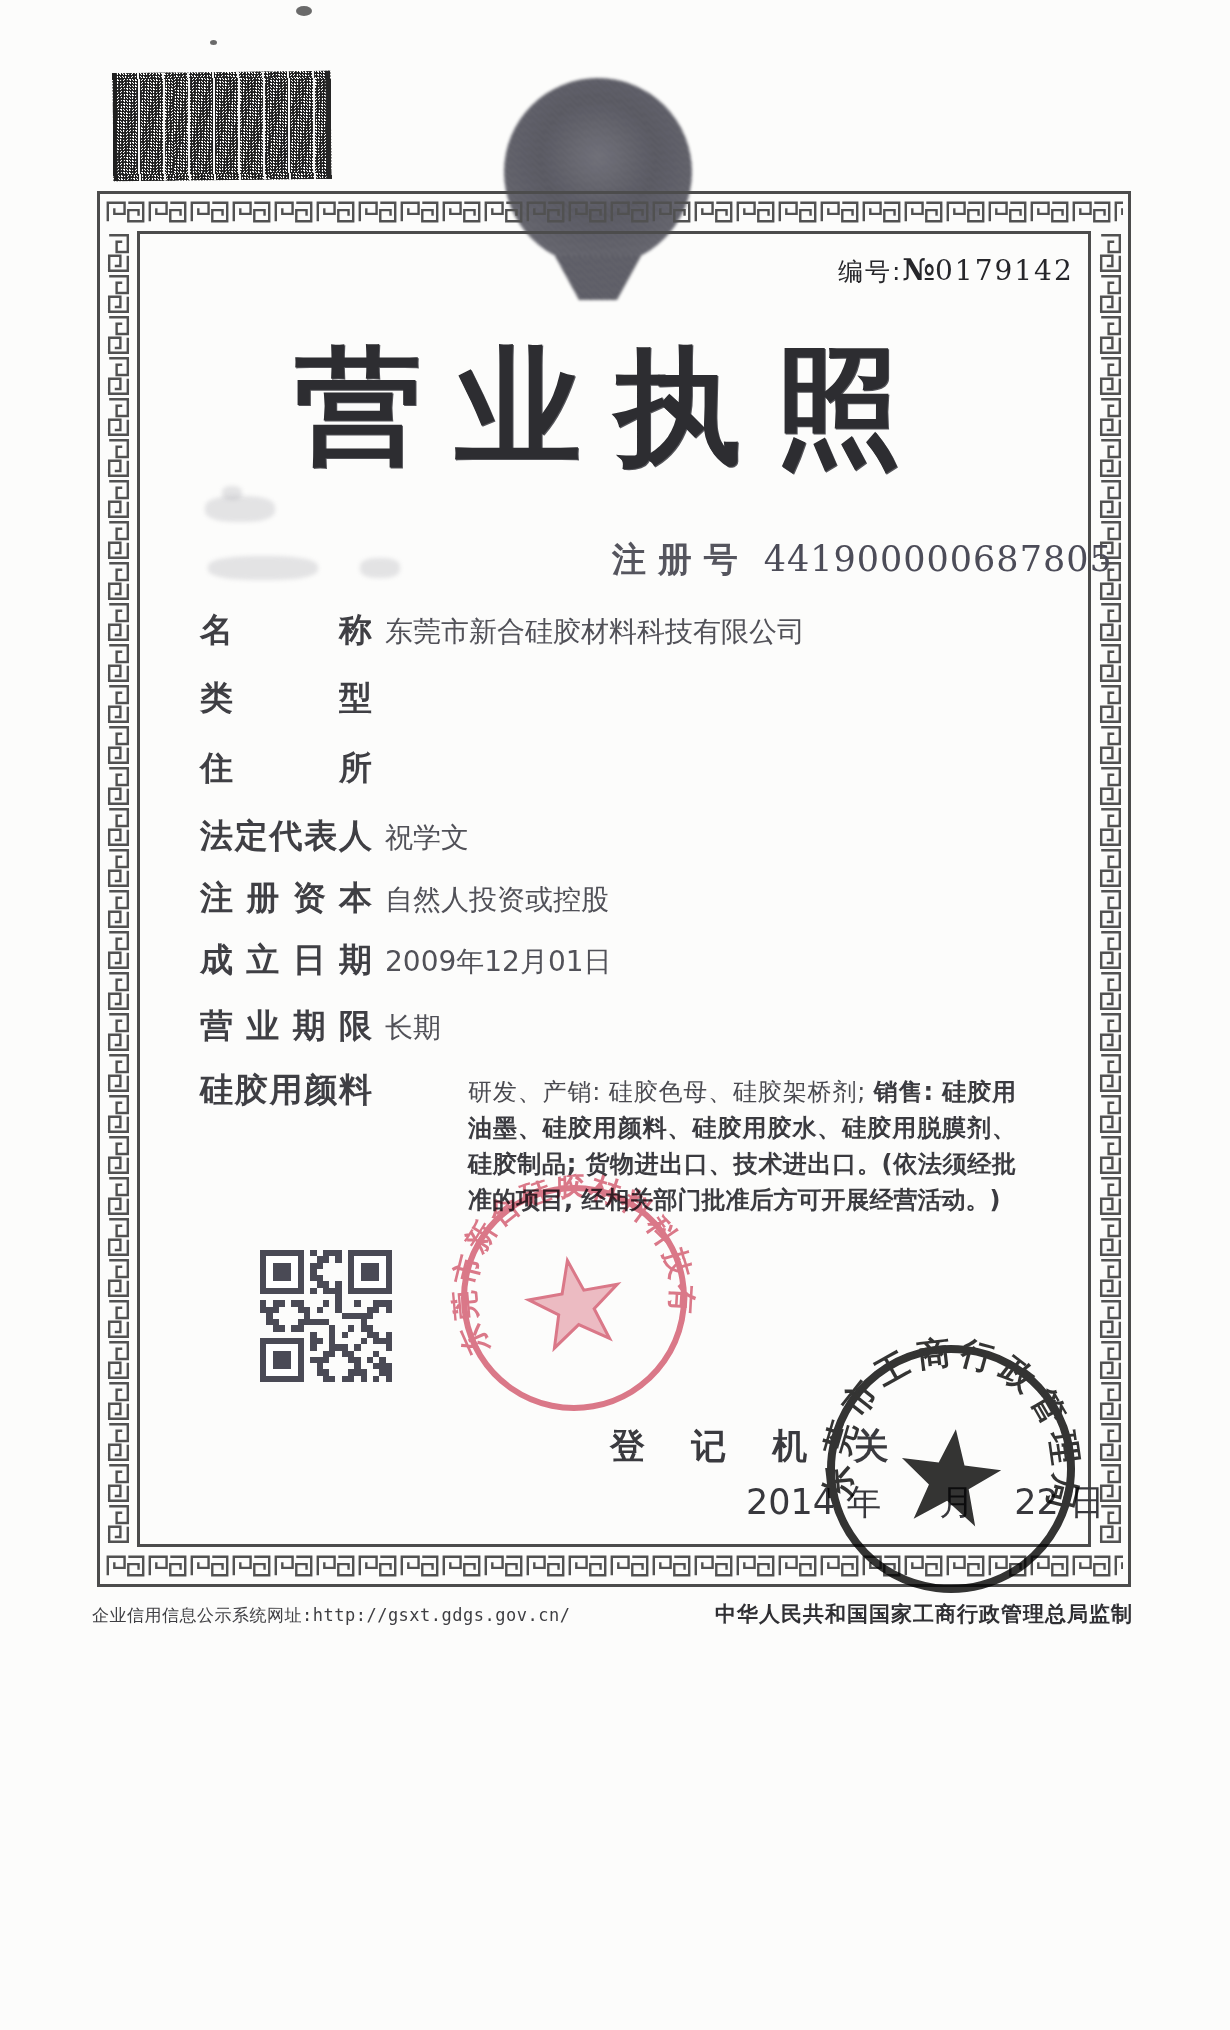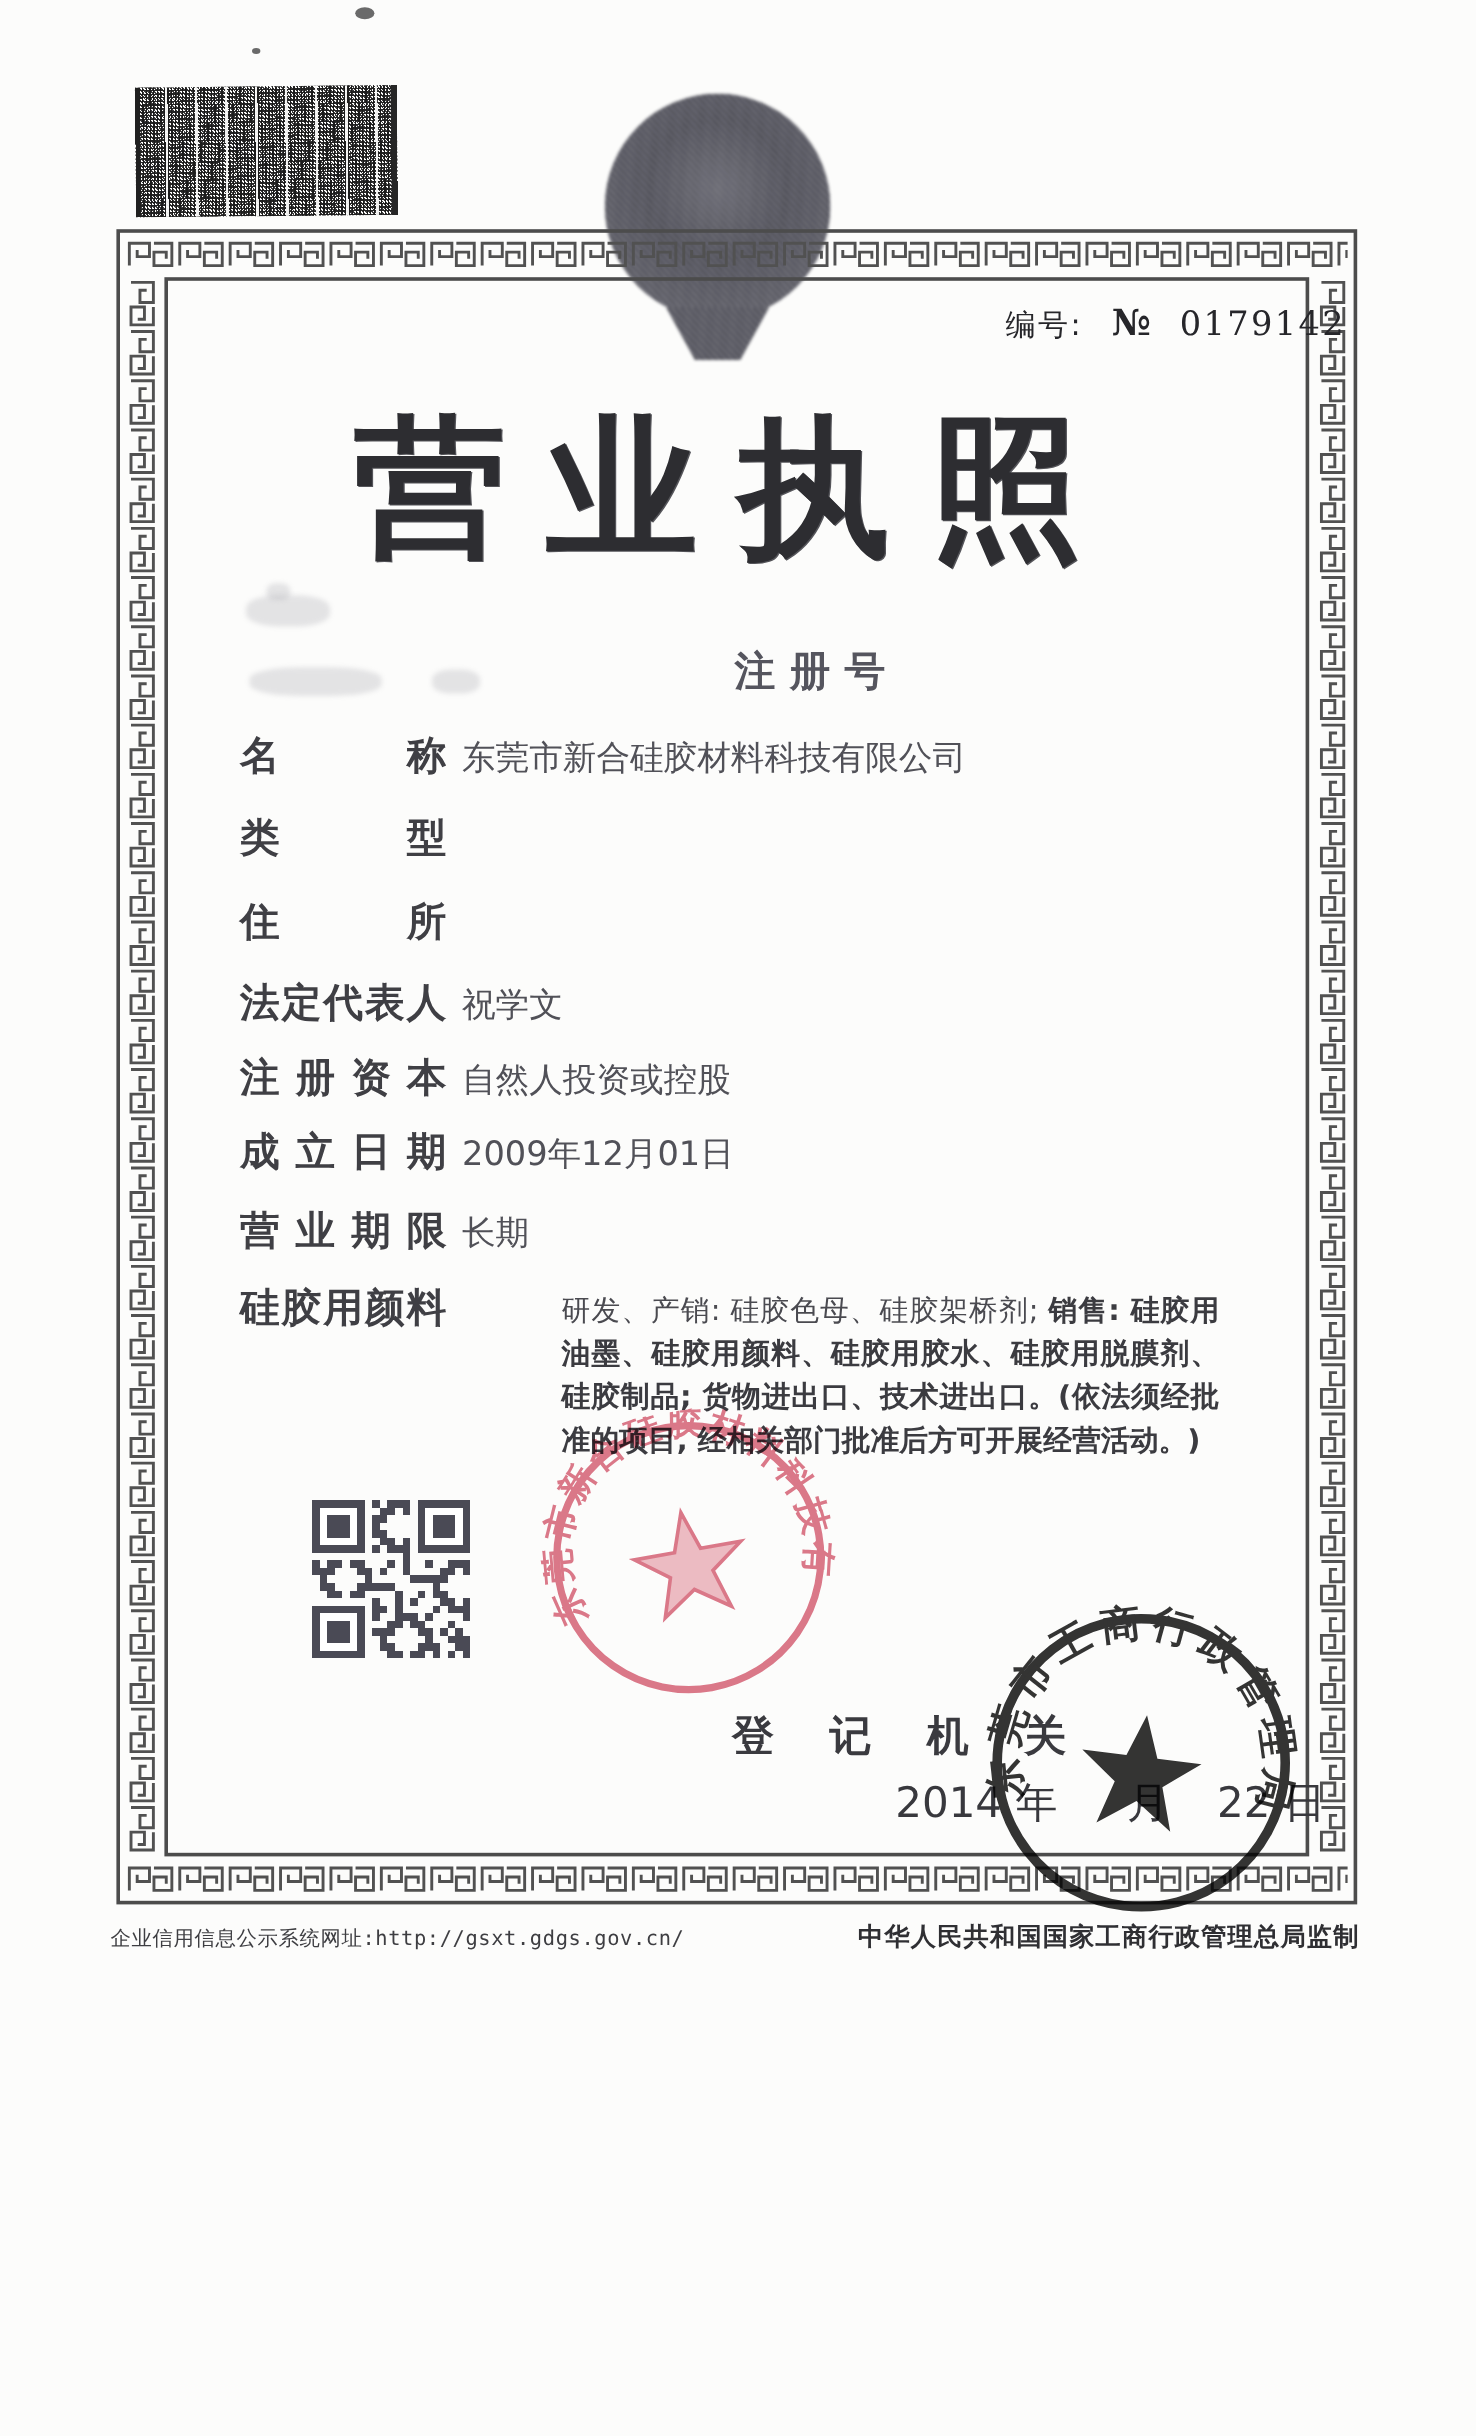--- a/index.html
+++ b/index.html
@@ -49,21 +49,21 @@
   .frame-inner{position:absolute;left:37px;top:37px;right:37px;bottom:37px;border:3px solid #4c4c4c;}
   .strip{position:absolute;display:flex;overflow:hidden;gap:1px;}
   .strip.h{left:5px;right:5px;height:32px;align-items:center;}
   .strip.ht{top:2px;} .strip.hb{bottom:2px;}
   .strip.v{top:39px;bottom:39px;width:32px;flex-direction:column;align-items:center;}
   .strip.vl{left:2px;} .strip.vr{right:2px;}
   .mu{width:41px;height:30px;flex:none;}
   .strip.v .mu{transform:rotate(90deg);margin:5px -6px;}
 
   
-  .serial{position:absolute;left:838px;top:252px;display:flex;align-items:baseline;gap:24px;color:#26262a;}
+  .serial{position:absolute;left:838px;top:252px;display:flex;align-items:baseline;gap:0;color:#26262a;}
   .serial .lbl{font-size:25px;letter-spacing:2px;}
   .serial .nomark{font-family:"DejaVu Serif",serif;font-weight:bold;font-size:30px;}
   .serial .num{font-family:"DejaVu Serif",serif;font-size:28px;letter-spacing:2px;}
 
   .title{
     position:absolute;left:150px;top:338px;width:930px;
     text-align:center;font-size:126px;line-height:1.1;font-weight:900;
     letter-spacing:34px;color:#2d2d31;text-shadow:1px 1px 0 #55555a;
     white-space:nowrap;
   }
@@ -482,20 +482,21 @@
 <div class="serial" data-name="serial-number-line">
   <span class="lbl" data-name="serial-label">编号:</span>
   <span class="nomark" data-name="numero-sign">№</span>
   <span class="num" data-name="serial-number">0179142</span>
 </div>
 
 <div class="title" data-name="license-title">营业执照</div>
 
 <div class="regno" data-name="registration-number-line">
   <span class="lbl" data-name="registration-label">注 册 号</span>
+  <span class="num" data-name="registration-number">441900000687805</span>
 </div>
 
 <div class="row" style="top:610px" data-name="field-row-name">
   <span class="flabel" data-name="field-label">名称</span>
   <span class="fvalue" data-name="field-value">东莞市新合硅胶材料科技有限公司</span>
 </div>
 <div class="row" style="top:678px" data-name="field-row-type">
   <span class="flabel" data-name="field-label">类型</span>
 </div>
 <div class="row" style="top:748px" data-name="field-row-address">

